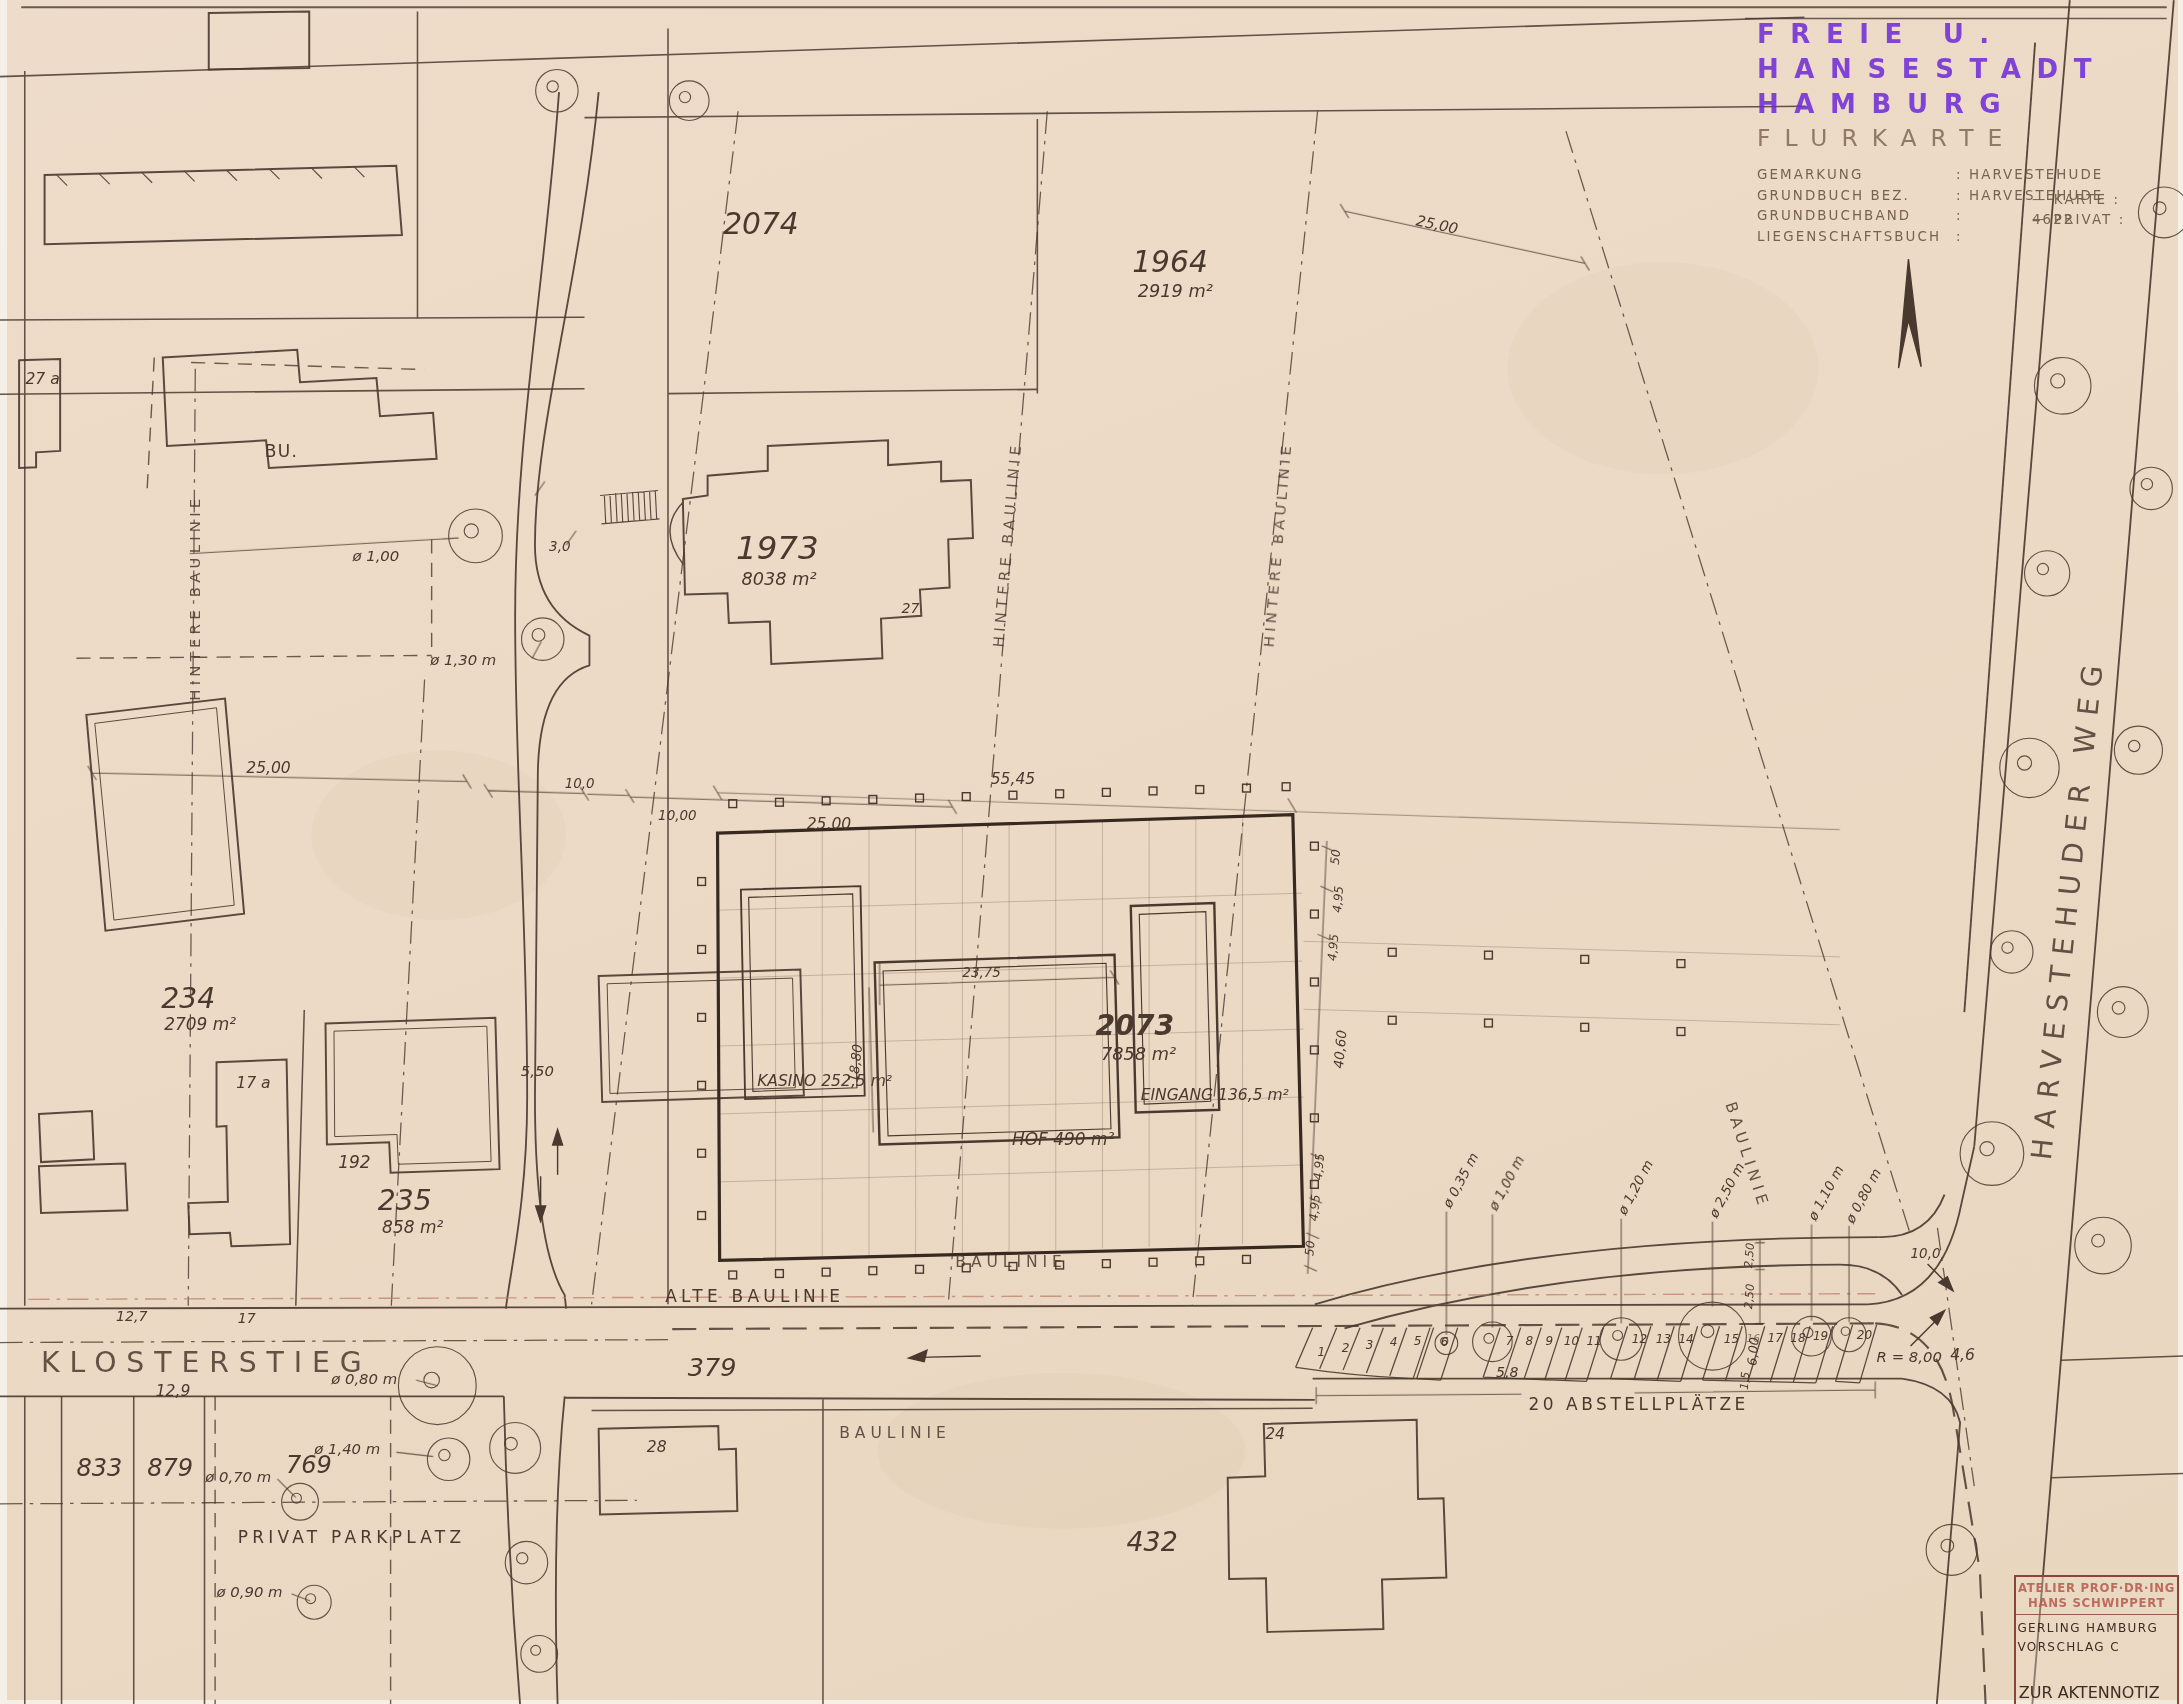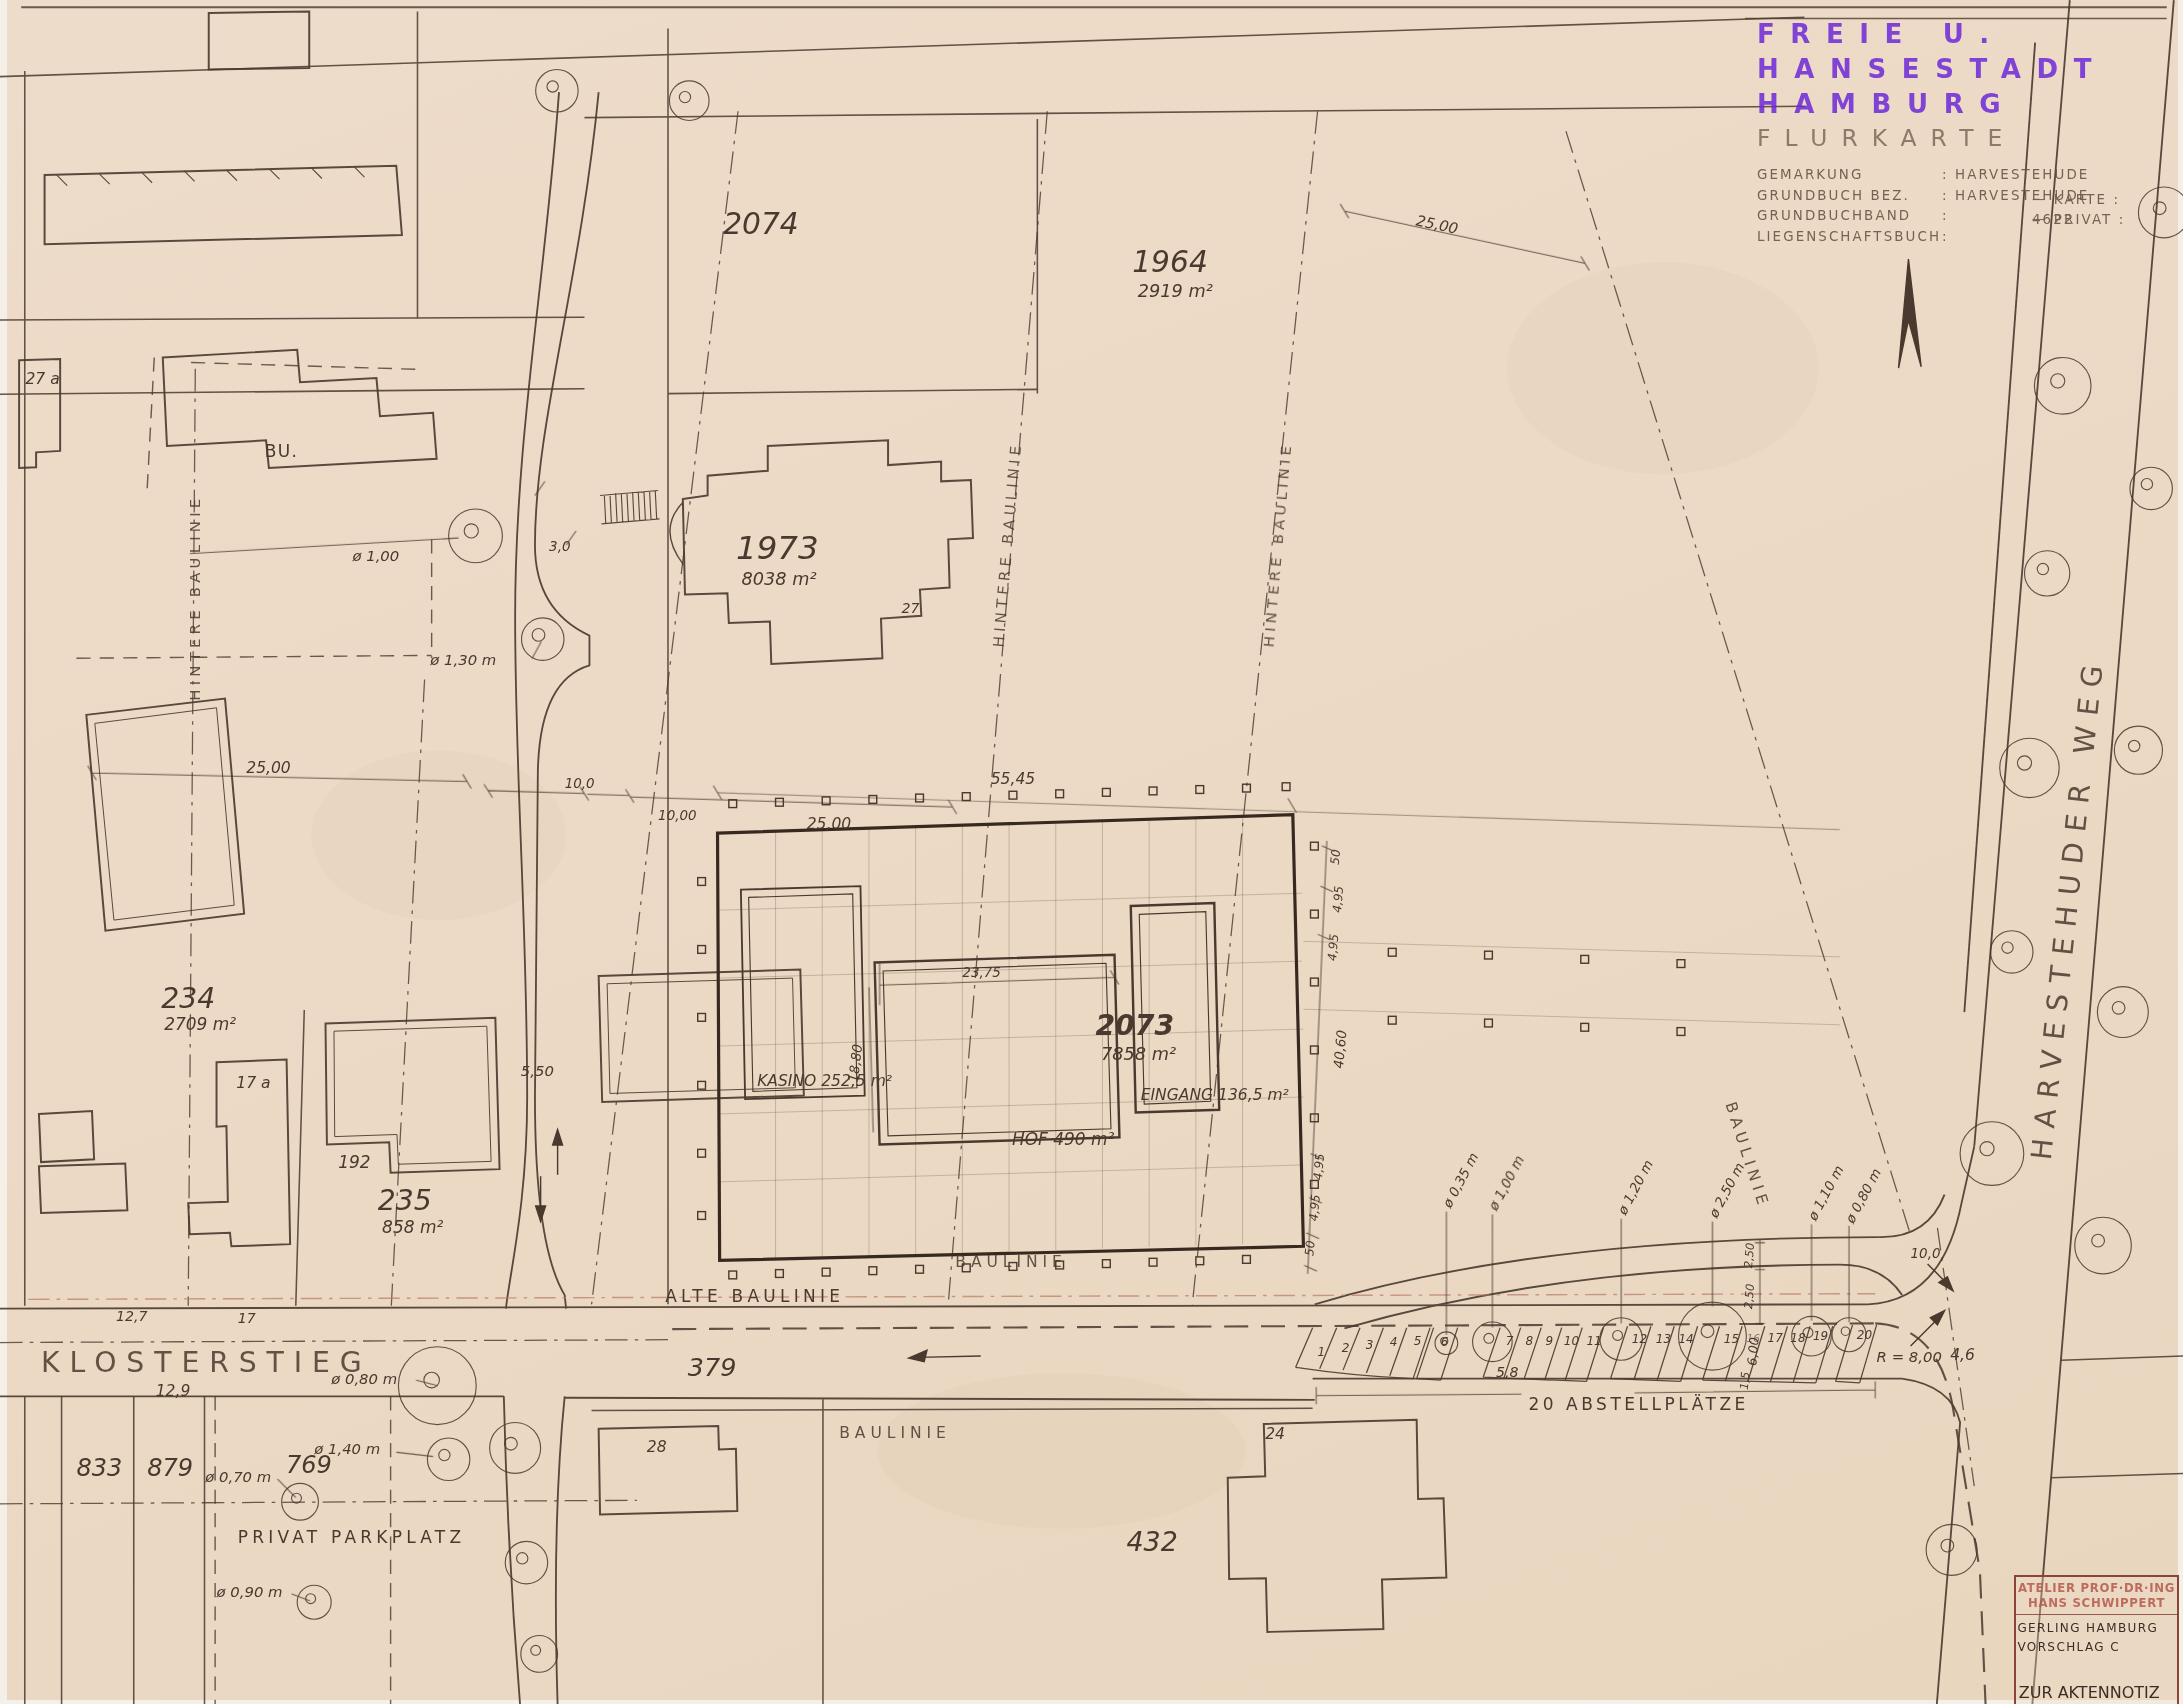--- a/index.html
+++ b/index.html
@@ -7,21 +7,21 @@
   #paper{position:absolute;left:7px;top:0px;width:2171px;height:1700px;
          background:linear-gradient(160deg,#eedcca 0%,#ecdac6 40%,#e9d6bf 100%);}
   svg{position:absolute;left:0;top:0;}
   .t{fill:#4a392e;font-family:"DejaVu Sans",sans-serif;}
   .h{font-style:italic;}
   .overlay{position:absolute;color:#6b5243;}
   #titleblock{left:1757px;top:17px;width:396px;}
   #titleblock .big{font-size:26px;letter-spacing:15.6px;line-height:35px;color:#6d28d9;font-weight:bold;opacity:.85;}
   #titleblock .big2{font-size:23.4px;letter-spacing:14px;line-height:33px;color:#7a6150;opacity:.8;}
   #titleblock .rows{margin-top:10px;font-size:13.4px;letter-spacing:2.1px;color:#6d5444;opacity:.9;}
-  #titleblock .row{display:flex;line-height:20.5px;position:relative;}
+  #titleblock .row{display:flex;line-height:20.5px;position:relative;gap:14px;}
   #titleblock .lab{width:185px;}
   #titleblock .note{position:absolute;left:275px;top:4px;}
   #stamp{left:2014px;top:1575px;width:161px;border:2.1px solid #8a4438;background:rgba(238,220,200,.35);}
   #stamp .r1{border-bottom:1.4px solid #8a4438;color:#b4584a;text-align:center;font-size:11.7px;
              letter-spacing:0.7px;padding:3.5px 1.4px;line-height:15px;font-weight:bold;opacity:.85;}
   #stamp .r2{color:#3c2d24;font-size:12px;letter-spacing:1.4px;padding:4.2px 1.4px 1.4px;line-height:18.4px;}
   #stamp .r3{color:#3c2d24;font-size:16px;padding:1.4px 2.8px 2.8px;letter-spacing:0px;border-bottom:1.4px solid #8a4438;margin-top:24px;}
   #stamp .r4{display:flex;}
   #stamp .c{border-right:1.4px solid #8a4438;position:relative;}
   #stamp .c:last-child{border-right:none;}

